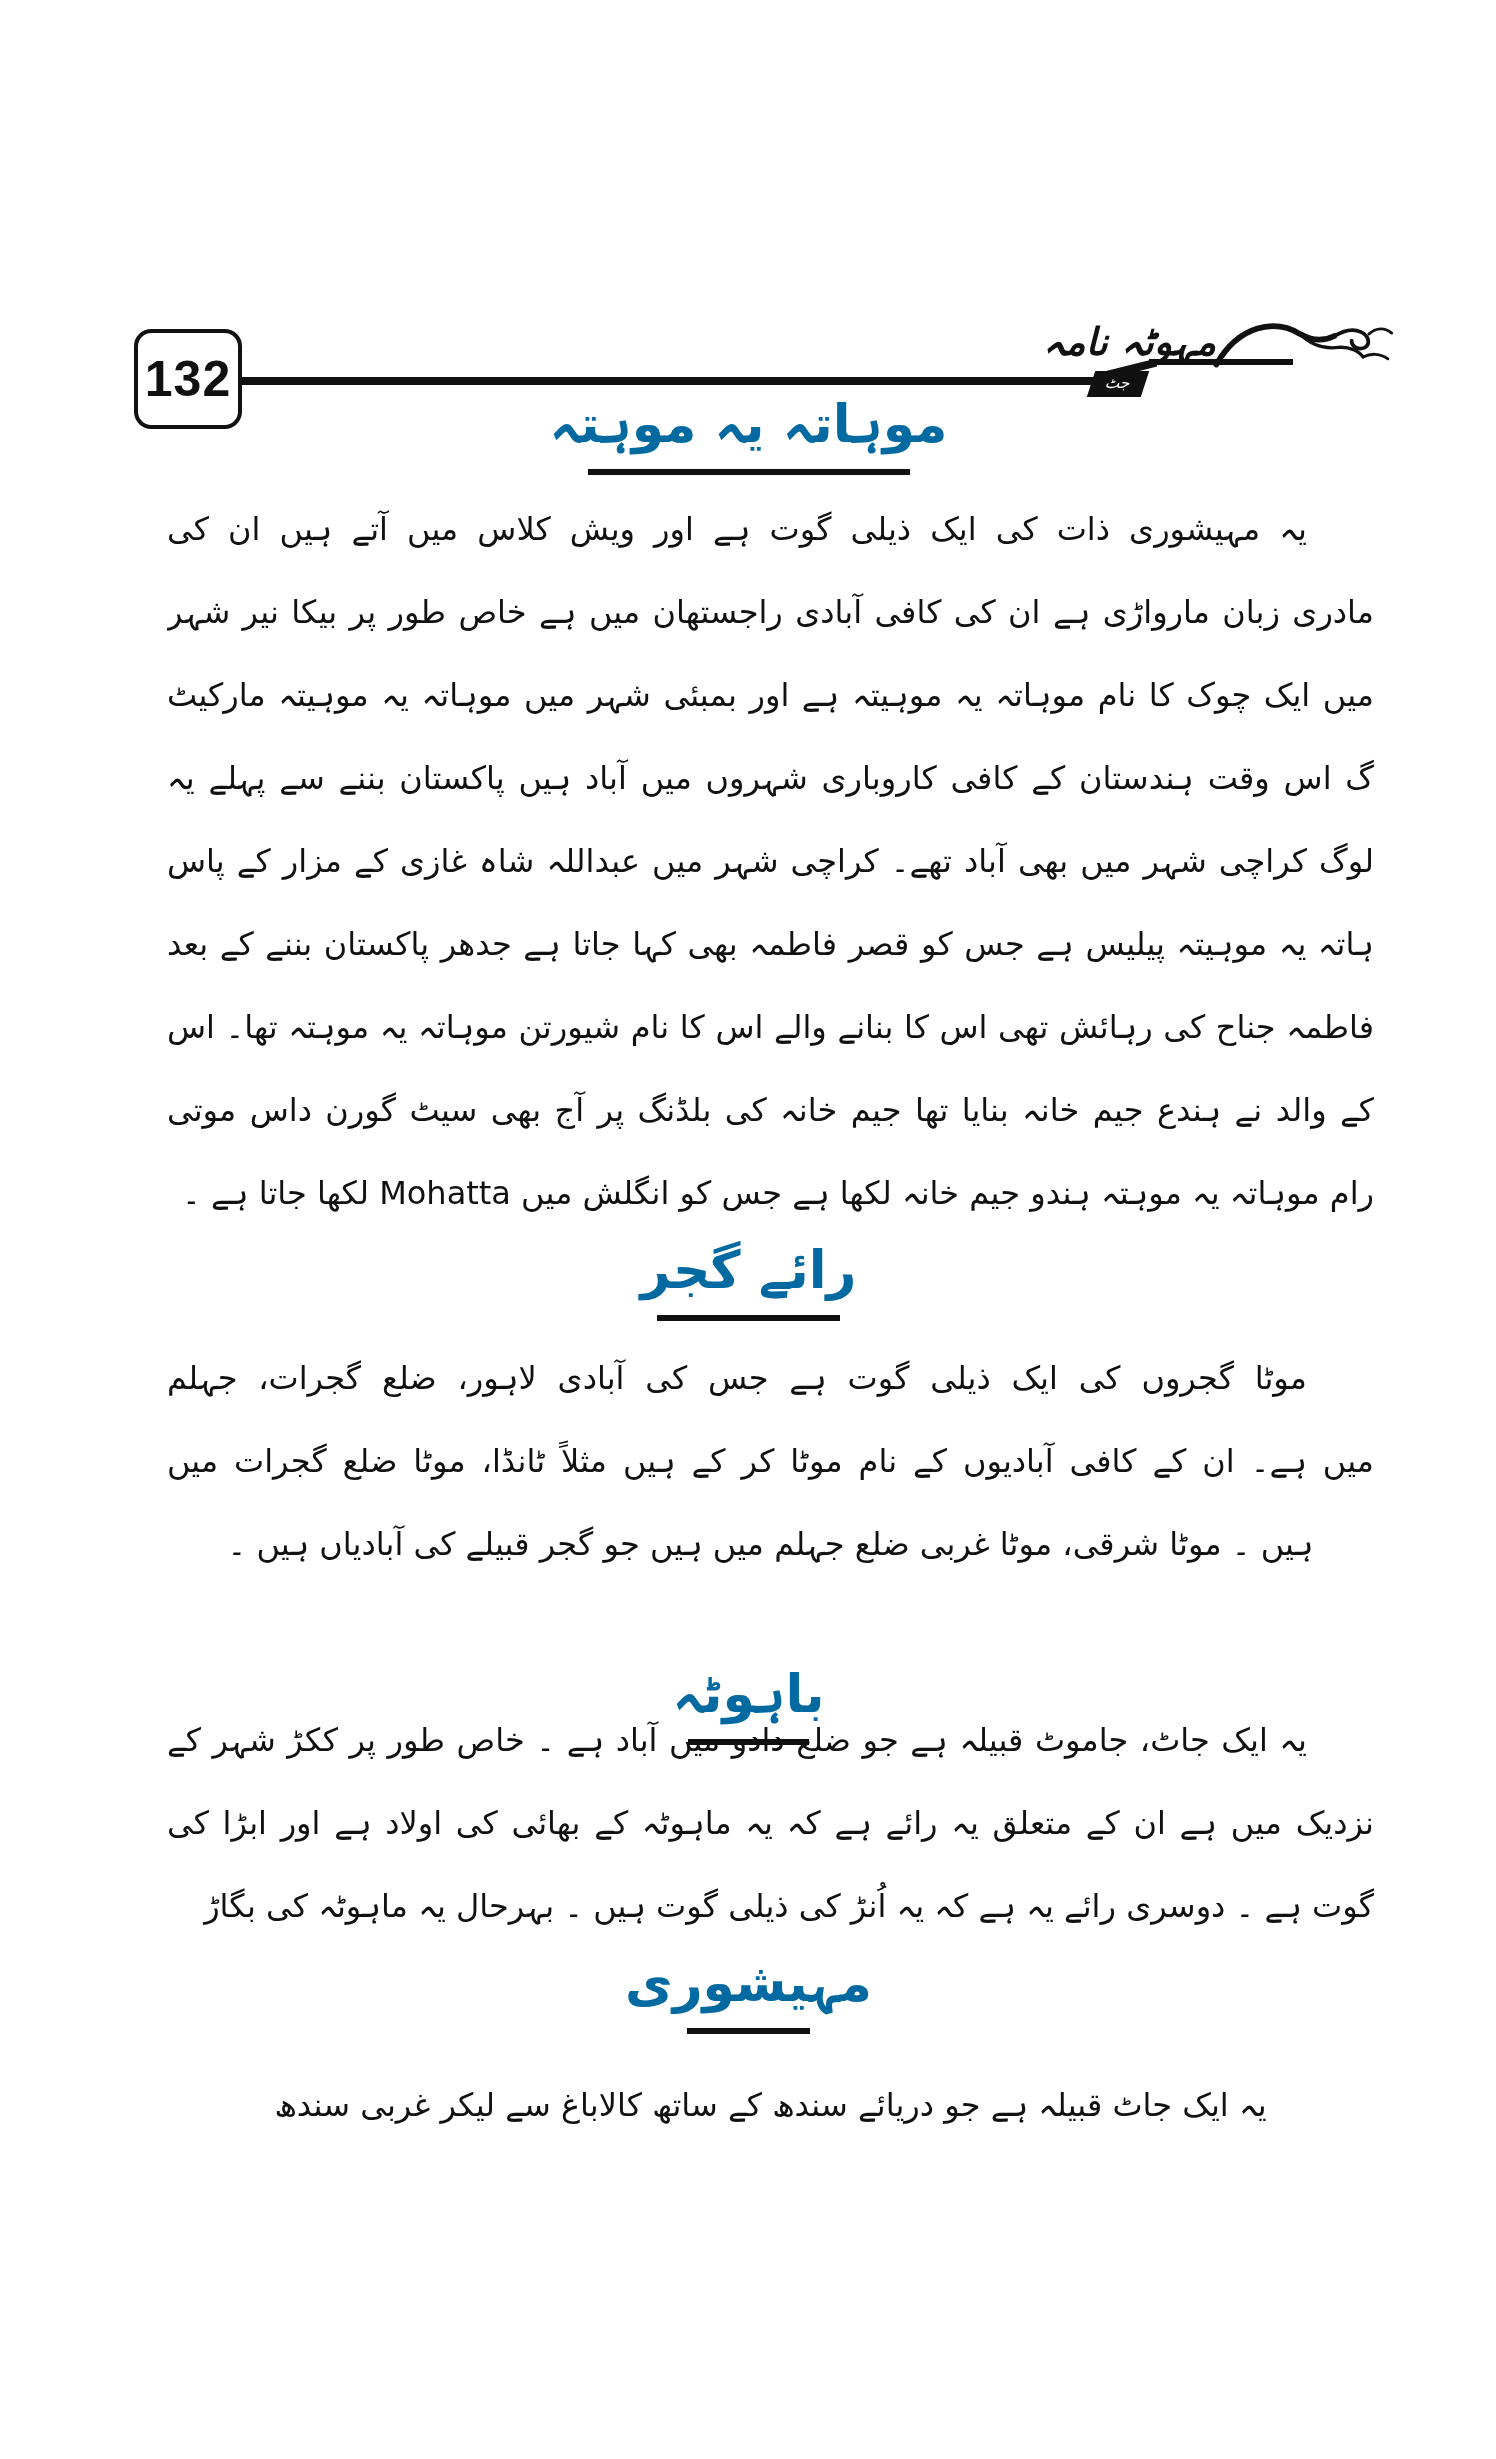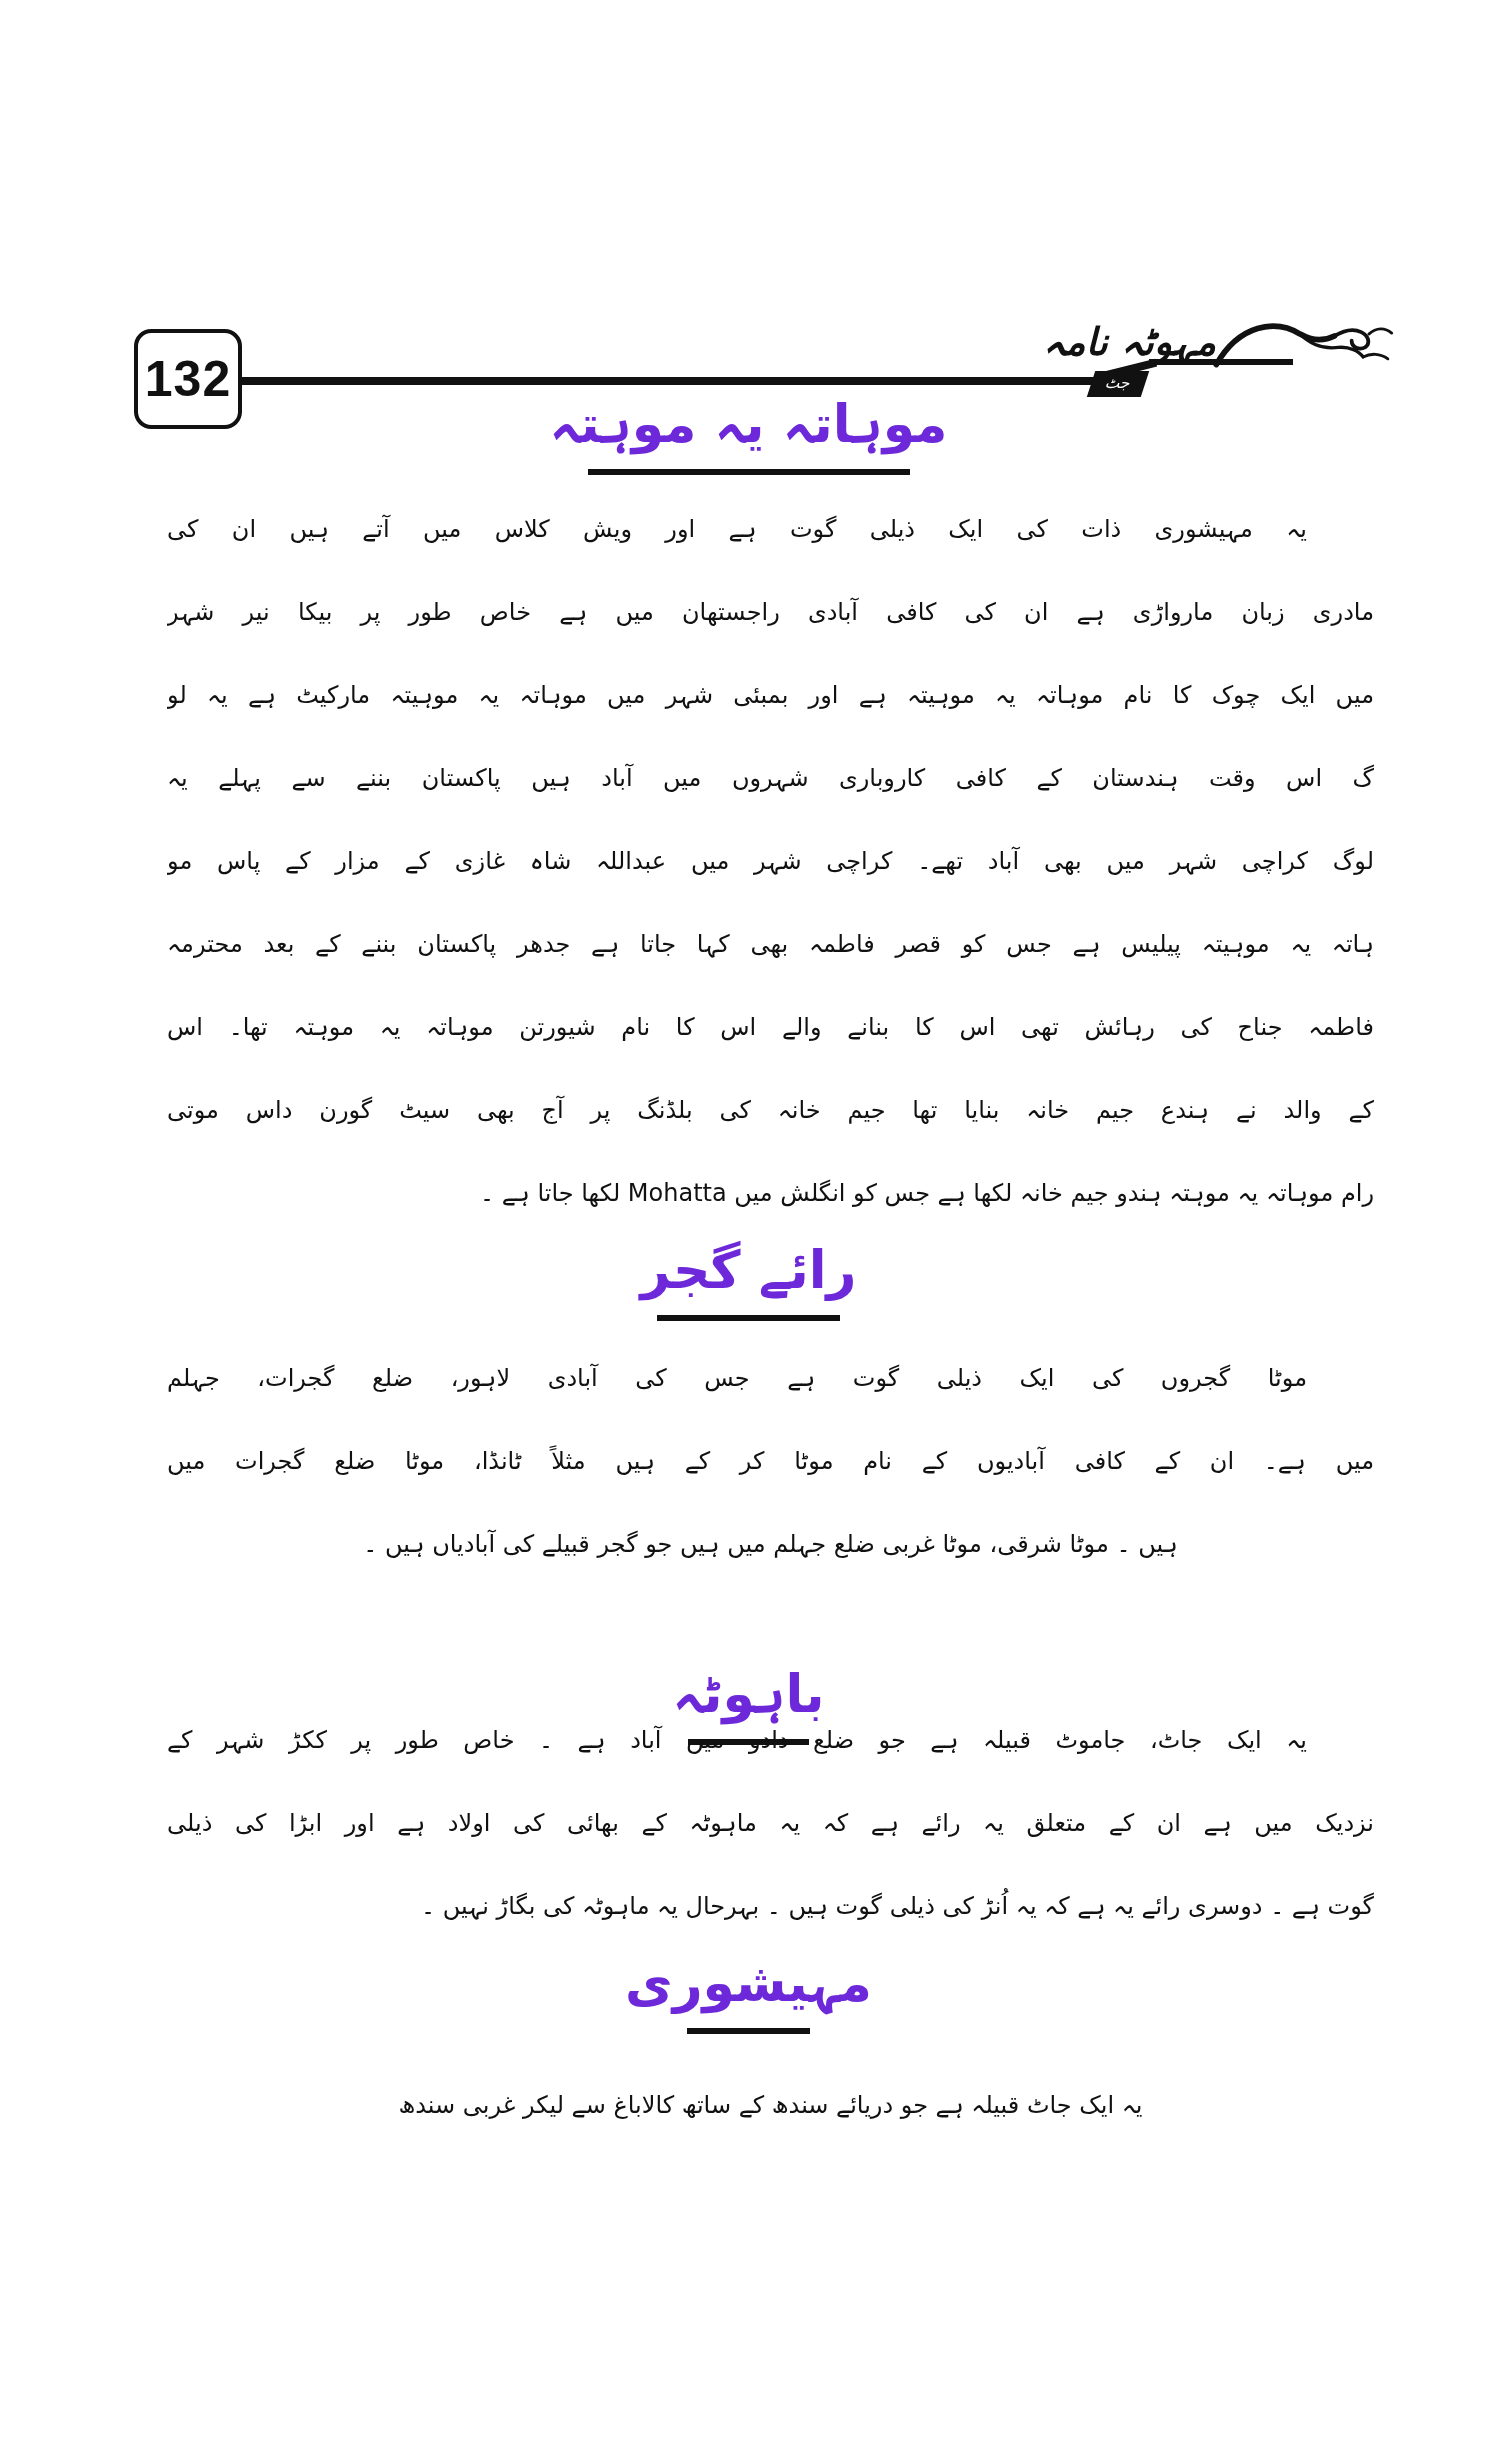--- a/index.html
+++ b/index.html
@@ -26,27 +26,27 @@
   }
   .title-badge{
     position:absolute;left:1091px;top:371px;width:54px;height:26px;background:#111;color:#fff;
     display:flex;align-items:center;justify-content:center;font-size:15.4px;line-height:15.4px;
     transform:skewX(-18deg);z-index:4;direction:rtl;
   }
   .flourish{position:absolute;left:1212px;top:315px;width:184px;height:61px;}
   
   .abs{position:absolute;left:123px;width:1251px;}
   .section-heading{
-    direction:rtl;text-align:center;font-weight:bold;font-size:52px;line-height:77px;color:#6d28d9;
+    direction:rtl;text-align:center;font-weight:bold;font-size:52px;line-height:77px;color:#0369a1;
   }
   .h-underline{height:5.8px;background:#111;margin:5.8px auto 0;}
   .u0{width:322px;} .u1{width:183px;} .u2{width:121px;} .u3{width:123px;}
   .para{direction:rtl;}
   .line{
-    height:83px;line-height:83px;font-size:24px;color:#111;overflow:hidden;
+    height:83px;line-height:83px;font-size:32px;color:#111;overflow:hidden;
     text-align:justify;text-align-last:justify;margin-left:44px;
   }
   .line.first{text-indent:67px;}
   .line.last{text-align:right;text-align-last:right;}
   .line.center{text-align:left;text-align-last:center;}
   
   #h1{top:386px;} #p1{top:488px;}
   #h2{top:1232px;} #p2{top:1337px;}
   #h3{top:1656px;} #p3{top:1699px;}
   #h4{top:1945px;} #p4{top:2064px;}

